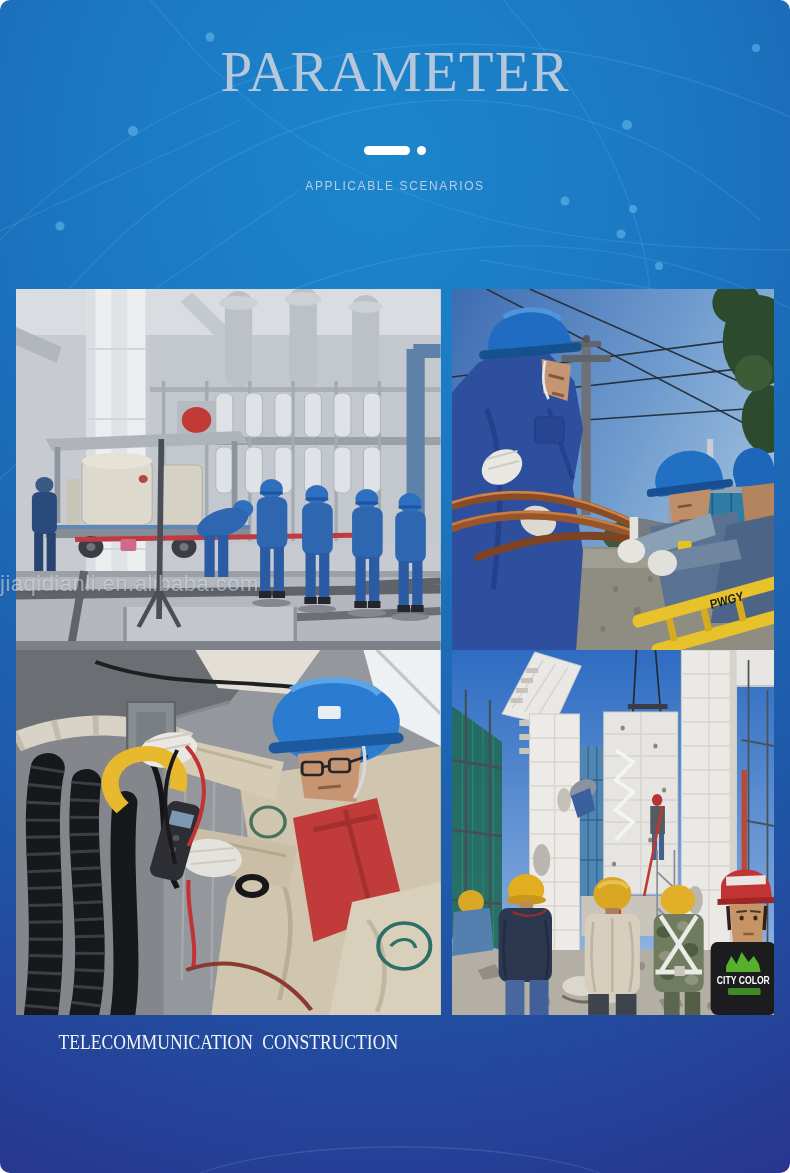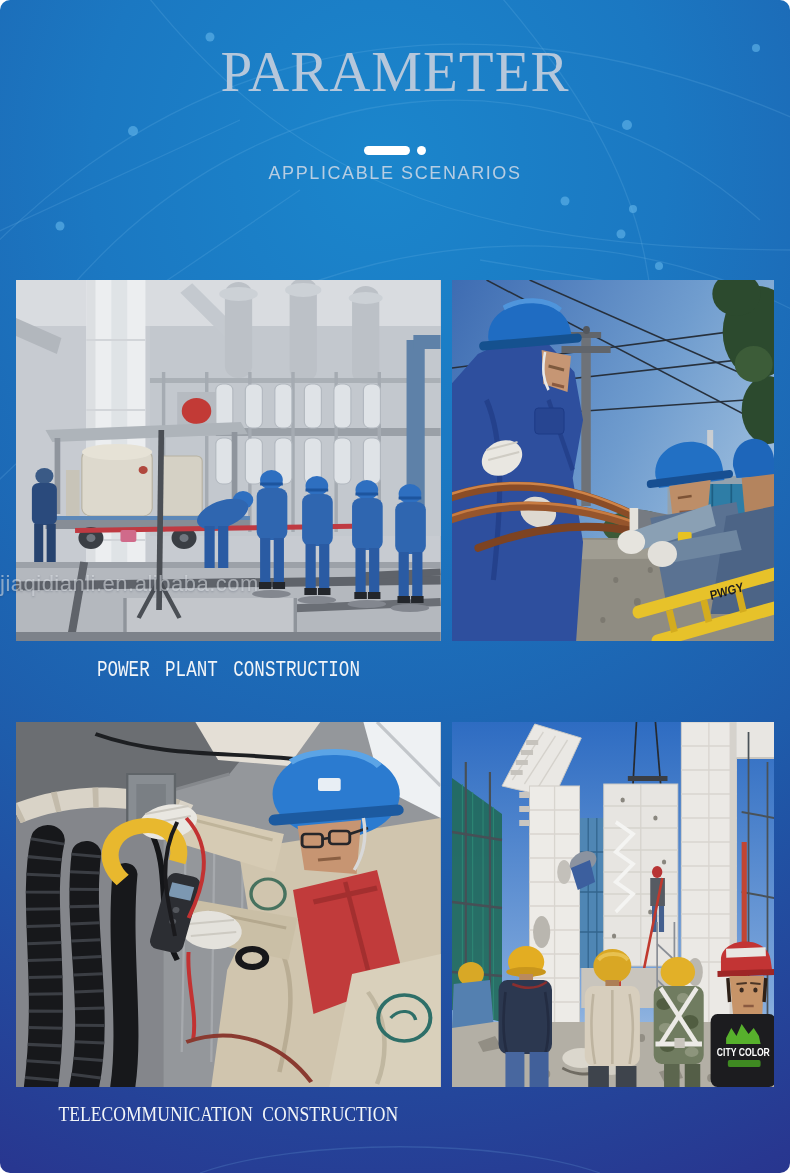--- a/index.html
+++ b/index.html
@@ -20,22 +20,22 @@
     font-family:"Liberation Serif","DejaVu Serif",serif;
     font-weight:normal;
     font-size:57px;line-height:1.05;
     letter-spacing:1px;
     color:#b5c7db;
   }
   .divider{margin:44px auto 0;width:max-content;display:flex;align-items:center;gap:7px;height:9px;}
   .divider-bar{width:46px;height:9px;border-radius:4.5px;background:#ffffff;}
   .divider-dot{width:9px;height:9px;border-radius:50%;background:#ffffff;}
   .section-subtitle{
-    margin-top:8px;text-align:center;
-    font-size:18px;letter-spacing:1.6px;
+    margin-top:24px;text-align:center;
+    font-size:12px;letter-spacing:1.6px;
     color:#b7cde2;
   }
   .scenes-grid{
     position:relative;z-index:1;
     margin:96px 16px 0;
     display:grid;grid-template-columns:1fr 1fr;column-gap:11px;
   }
   figure{margin:0;}
   .scene-photo{width:100%;overflow:hidden;background:#9aa0a8;}
   .row1 .scene-photo{height:361px;}
@@ -227,23 +227,20 @@
             <circle cx="347" cy="214" r="10" fill="#2e6fc0"></circle>
               <path d="M337,218 L357,218" stroke="#1d559e" stroke-width="3"></path>
             <rect x="334" y="222" width="27" height="52" rx="8" fill="#2f66b0"></rect>
             <rect x="337" y="272" width="9" height="46" fill="#2a5ba3"></rect>
               <rect x="349" y="272" width="9" height="46" fill="#2a5ba3"></rect>
             <rect x="336" y="316" width="11" height="7" fill="#23262b"></rect>
               <rect x="348" y="316" width="11" height="7" fill="#23262b"></rect>
           </g>
         </svg>
       </div>
-      <figcaption>
-          <span class="cap-text">POWER PLANT CONSTRUCTION</span>
-        </figcaption>
     </figure>
 
     <figure class="row1">
       <div class="scene-photo">
         <svg class="photo-svg" viewBox="0 0 374 361" preserveAspectRatio="none">
           <defs>
             <linearGradient id="sky2" x1="0" y1="0" x2="1" y2="0.55">
               <stop offset="0" stop-color="#3e6cb2"></stop>
                 <stop offset="0.6" stop-color="#6f9cce"></stop>
                 <stop offset="1" stop-color="#9dbede"></stop>

